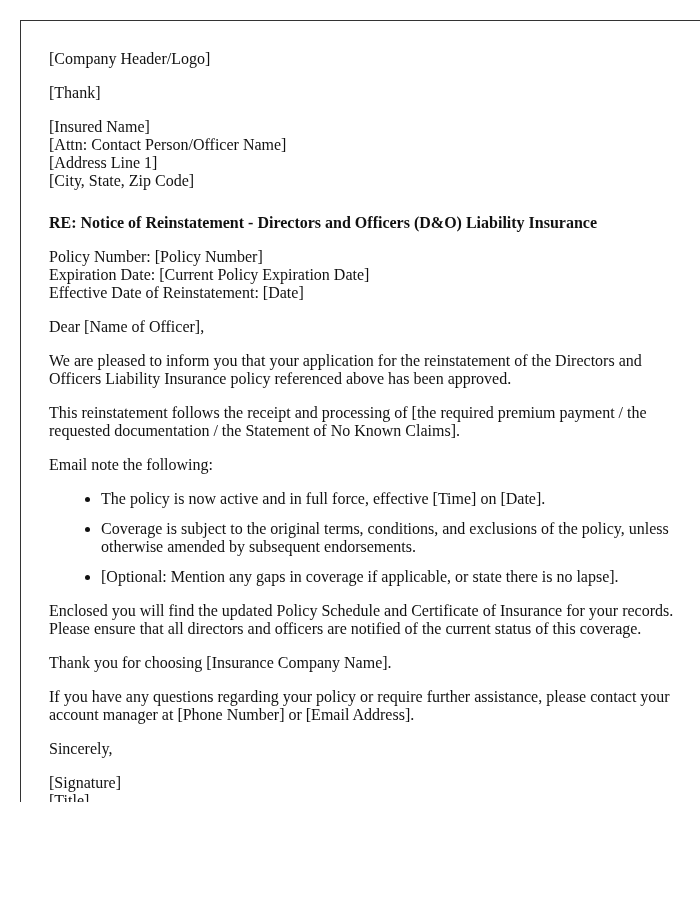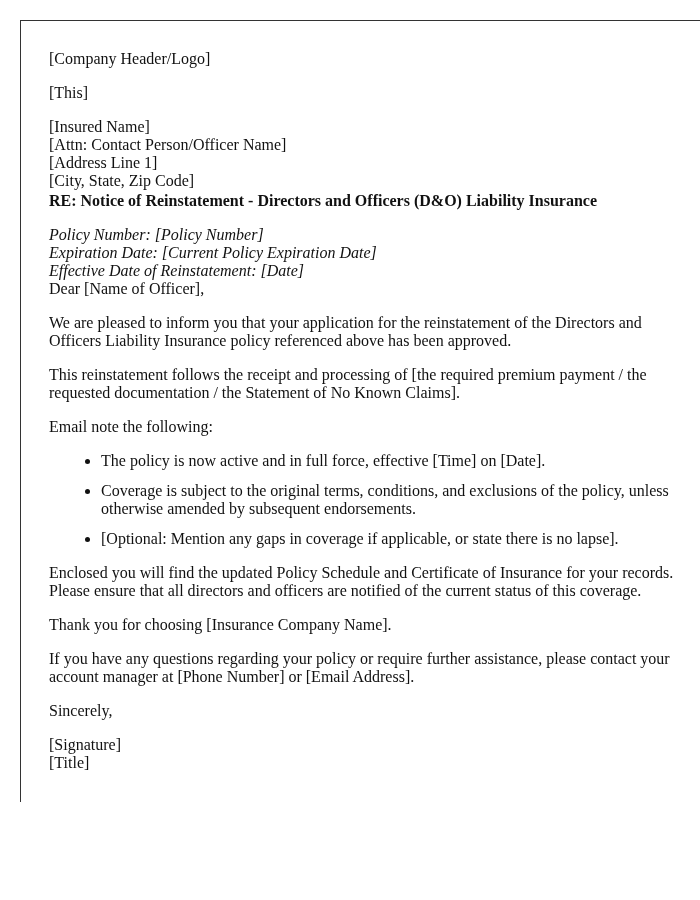--- a/index.html
+++ b/index.html
@@ -48,32 +48,32 @@
     margin: 0;
   }
 </style>
 </head>
 <body>
 
 <div class="page">
 
   <p>[Company Header/Logo]</p>
 
-  <p>[This]</p>
+  <p>[Thank]</p>
 
-  <div class="lines" style="margin-bottom:2px;">
+  <div class="lines" style="margin-bottom:24px;">
     <div>[Insured Name]</div>
     <div>[Attn: Contact Person/Officer Name]</div>
     <div>[Address Line 1]</div>
     <div>[City, State, Zip Code]</div>
   </div>
 
   <p class="subject">RE: Notice of Reinstatement - Directors and Officers (D&amp;O) Liability Insurance</p>
 
-  <div class="lines" style="font-style:italic;">
+  <div class="lines" style="margin-bottom:16px;">
     <div>Policy Number: [Policy Number]</div>
     <div>Expiration Date: [Current Policy Expiration Date]</div>
     <div>Effective Date of Reinstatement: [Date]</div>
   </div>
 
   <p>Dear [Name of Officer],</p>
 
   <p>We are pleased to inform you that your application for the reinstatement of the Directors and Officers Liability Insurance policy referenced above has been approved.</p>
 
   <p>This reinstatement follows the receipt and processing of [the required premium payment / the requested documentation / the Statement of No Known Claims].</p>

